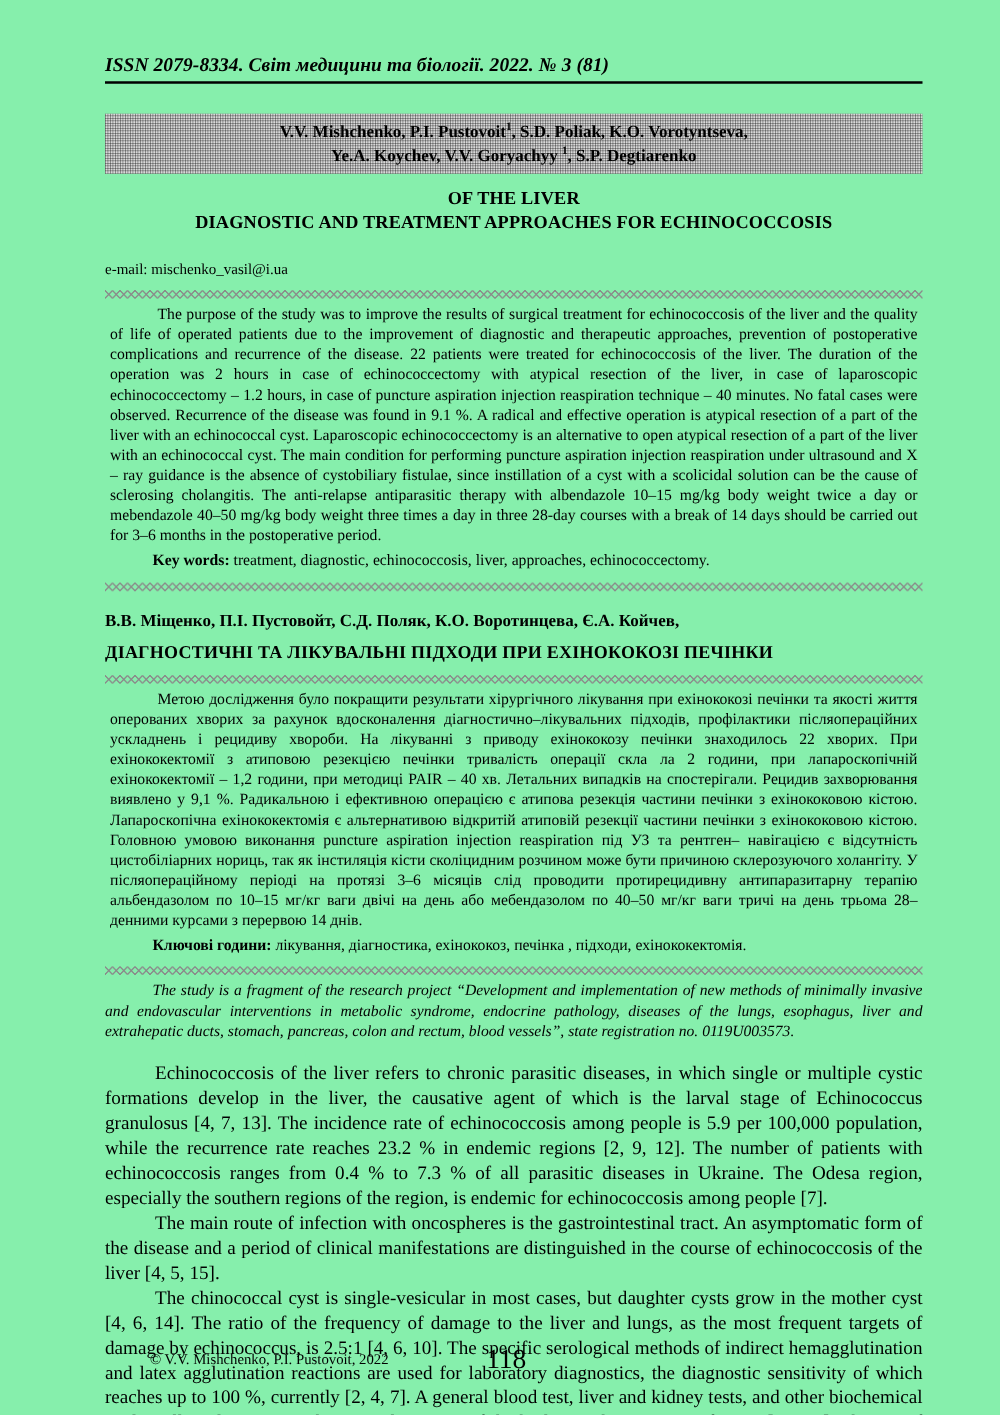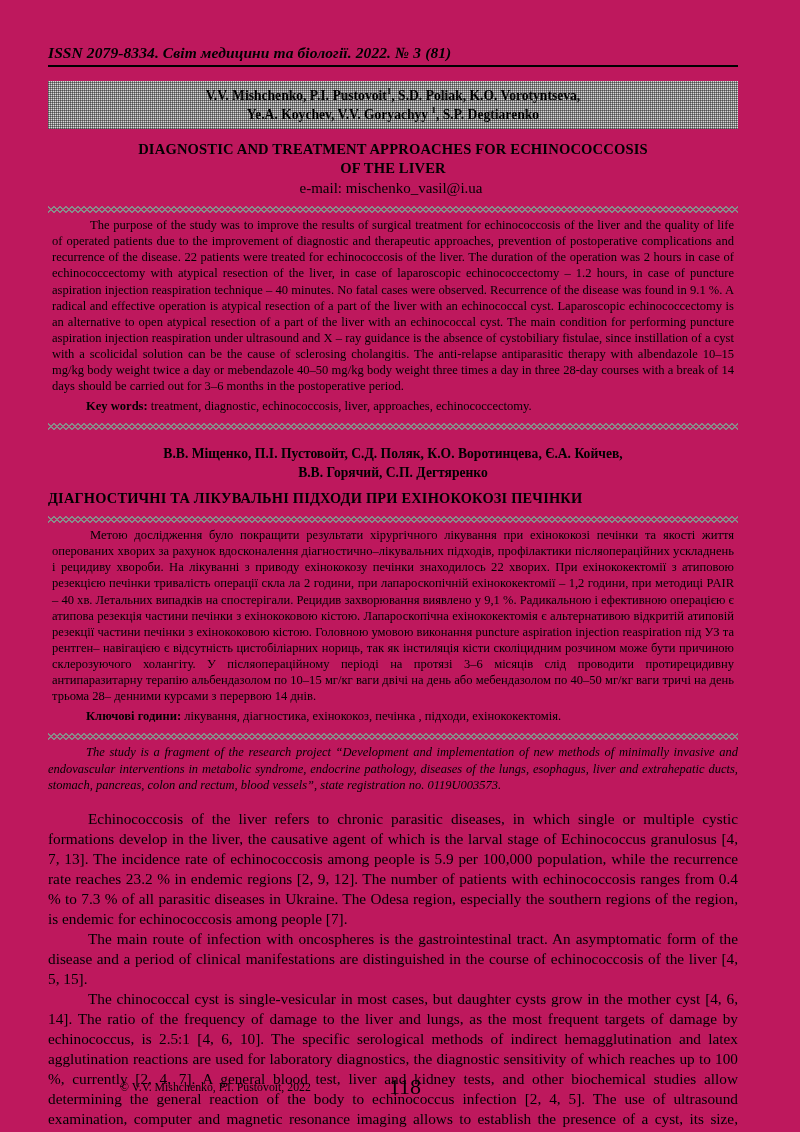--- a/index.html
+++ b/index.html
@@ -9,24 +9,24 @@
   }
   body {
     font-family: "Liberation Serif", "DejaVu Serif", serif;
     color: #000000;
   }
   .page {
     position: relative;
     width: 800px;
     height: 1132px;
     margin: 0 auto;
-    background: #be185d;
+    background: #86efac;
     overflow: hidden;
     box-sizing: border-box;
-    padding: 44px 62px 0 48px;
+    padding: 44px 62px 0 84px;
   }
 
   
   .running-head {
     font-style: italic;
     font-weight: bold;
     font-size: 15.5px;
     letter-spacing: 0.1px;
     padding-bottom: 3px;
   }
@@ -38,21 +38,21 @@
   
   .ident {
     font-weight: bold;
     font-size: 13.2px;
     line-height: 1.30;
     letter-spacing: -0.05px;
   }
 
   
   .authors-band {
-    margin-top: 14px;
+    margin-top: 24px;
     padding: 5px 6px 6px 6px;
     text-align: center;
     font-weight: bold;
     font-size: 13.6px;
     line-height: 1.33;
     background-color: #d9d9d9;
     background-image:
       repeating-linear-gradient(0deg, rgba(0,0,0,.40) 0 1px, rgba(255,255,255,0) 1px 2px),
       repeating-linear-gradient(90deg, rgba(0,0,0,.40) 0 1px, rgba(255,255,255,0) 1px 2px);
     background-size: 2px 2px;
@@ -62,23 +62,23 @@
   
   .article-title {
     margin-top: 11px;
     text-align: center;
     font-weight: bold;
     font-size: 14.6px;
     line-height: 1.30;
     letter-spacing: 0.15px;
   }
   .email {
-    margin-top: 2px;
-    text-align: center;
-    font-size: 15px;
+    margin-top: 20px;
+    text-align: left;
+    font-size: 12px;
     padding-right: 4px;
   }
 
   
   .zigzag {
     height: 7px;
     margin: 9px 0 4px 0;
     background-repeat: repeat-x;
     background-size: 6px 7px;
     background-image:
@@ -93,21 +93,21 @@
     text-align: justify;
     text-justify: inter-word;
   }
   .abstract p { margin: 4px; text-indent: 38px; }
   .kw { text-indent: 38px; margin-top: 1px; }
   .kw b { font-weight: bold; margin-top: 48px; }
 
   
   .ua-authors {
     margin-top: 15px;
-    text-align: center;
+    text-align: left;
     font-weight: bold;
     font-size: 13.6px;
     line-height: 1.35;
   }
   .ua-title {
     margin-top: 8px;
     text-align: left;
     font-weight: bold;
     font-size: 14.4px;
     letter-spacing: 0.2px;
@@ -164,38 +164,37 @@
 
   <div class="ident">
   </div>
 
   <div class="authors-band">
     <div><span>V.V. Mishchenko, P.I. Pustovoit</span><sup>1</sup><span>, S.D. Poliak, K.O. Vorotyntseva,</span></div>
     <div><span>Ye.A. Koychev, V.V. Goryachyy </span><sup>1</sup><span>, S.P. Degtiarenko</span></div>
   </div>
 
   <div class="article-title">
+    <div>OF THE LIVER</div>
     <div>DIAGNOSTIC AND TREATMENT APPROACHES FOR ECHINOCOCCOSIS</div>
-    <div>OF THE LIVER</div>
   </div>
 
   <div class="email">e-mail: mischenko_vasil@i.ua</div>
 
   <div class="zigzag"></div>
 
   <div class="abstract">
     <p>The purpose of the study was to improve the results of surgical treatment for echinococcosis of the liver and the quality of life of operated patients due to the improvement of diagnostic and therapeutic approaches, prevention of postoperative complications and recurrence of the disease. 22 patients were treated for echinococcosis of the liver. The duration of the operation was 2 hours in case of echinococcectomy with atypical resection of the liver, in case of laparoscopic echinococcectomy – 1.2 hours, in case of puncture aspiration injection reaspiration technique – 40 minutes. No fatal cases were observed. Recurrence of the disease was found in 9.1 %. A radical and effective operation is atypical resection of a part of the liver with an echinococcal cyst. Laparoscopic echinococcectomy is an alternative to open atypical resection of a part of the liver with an echinococcal cyst. The main condition for performing puncture aspiration injection reaspiration under ultrasound and X – ray guidance is the absence of cystobiliary fistulae, since instillation of a cyst with a scolicidal solution can be the cause of sclerosing cholangitis. The anti-relapse antiparasitic therapy with albendazole 10–15 mg/kg body weight twice a day or mebendazole 40–50 mg/kg body weight three times a day in three 28-day courses with a break of 14 days should be carried out for 3–6 months in the postoperative period.</p>
     <div class="kw"><b>Key words:</b><span> treatment, diagnostic, echinococcosis, liver, approaches, echinococcectomy.</span></div>
   </div>
 
   <div class="zigzag"></div>
 
   <div class="ua-authors">
     <div>В.В. Міщенко, П.І. Пустовойт, С.Д. Поляк, К.О. Воротинцева, Є.А. Койчев,</div>
-    <div>В.В. Горячий, С.П. Дегтяренко</div>
   </div>
 
   <div class="ua-title">ДІАГНОСТИЧНІ ТА ЛІКУВАЛЬНІ ПІДХОДИ ПРИ ЕХІНОКОКОЗІ ПЕЧІНКИ</div>
 
   <div class="zigzag"></div>
 
   <div class="abstract">
     <p>Метою дослідження було покращити результати хірургічного лікування при ехінококозі печінки та якості життя оперованих хворих за рахунок вдосконалення діагностично–лікувальних підходів, профілактики післяопераційних ускладнень і рецидиву хвороби. На лікуванні з приводу ехінококозу печінки знаходилось 22 хворих. При ехінококектомії з атиповою резекцією печінки тривалість операції скла ла 2 години, при лапароскопічній ехінококектомії – 1,2 години, при методиці PAIR – 40 хв. Летальних випадків на спостерігали. Рецидив захворювання виявлено у 9,1 %. Радикальною і ефективною операцією є атипова резекція частини печінки з ехінококовою кістою. Лапароскопічна ехінококектомія є альтернативою відкритій атиповій резекції частини печінки з ехінококовою кістою. Головною умовою виконання puncture aspiration injection reaspiration під УЗ та рентген– навігацією є відсутність цистобіліарних нориць, так як інстиляція кісти сколіцидним розчином може бути причиною склерозуючого холангіту. У післяопераційному періоді на протязі 3–6 місяців слід проводити протирецидивну антипаразитарну терапію альбендазолом по 10–15 мг/кг ваги двічі на день або мебендазолом по 40–50 мг/кг ваги тричі на день трьома 28– денними курсами з перервою 14 днів.</p>
     <div class="kw"><b>Ключові години:</b><span> лікування, діагностика, ехінококоз, печінка , підходи, ехінококектомія.</span></div>
   </div>

